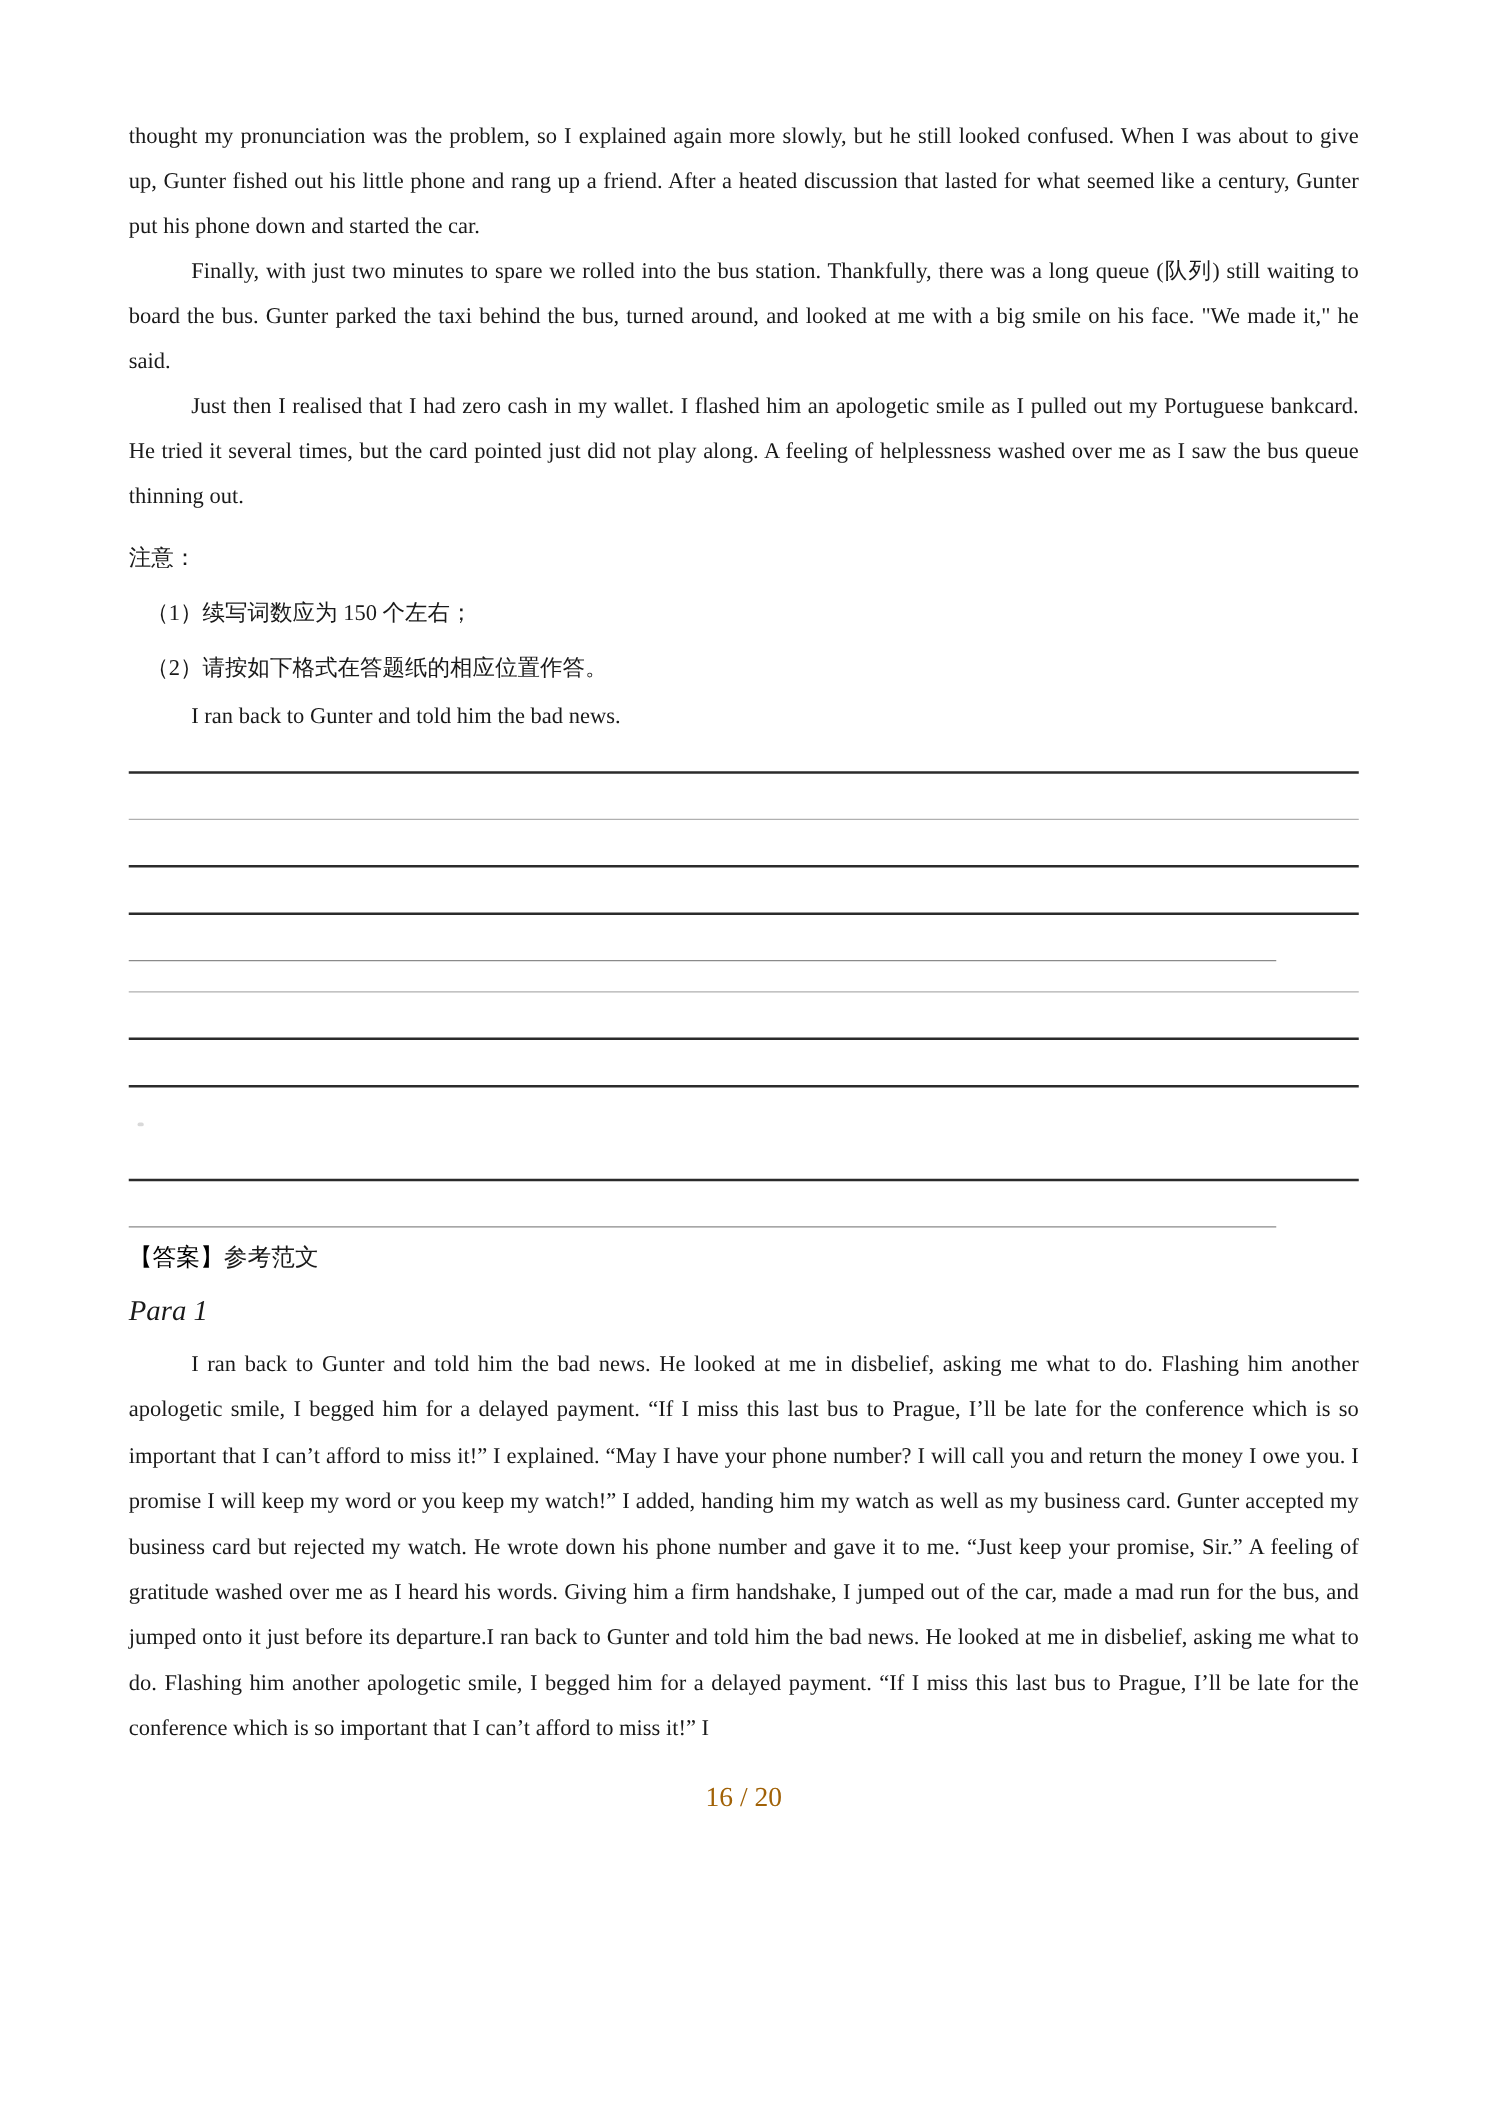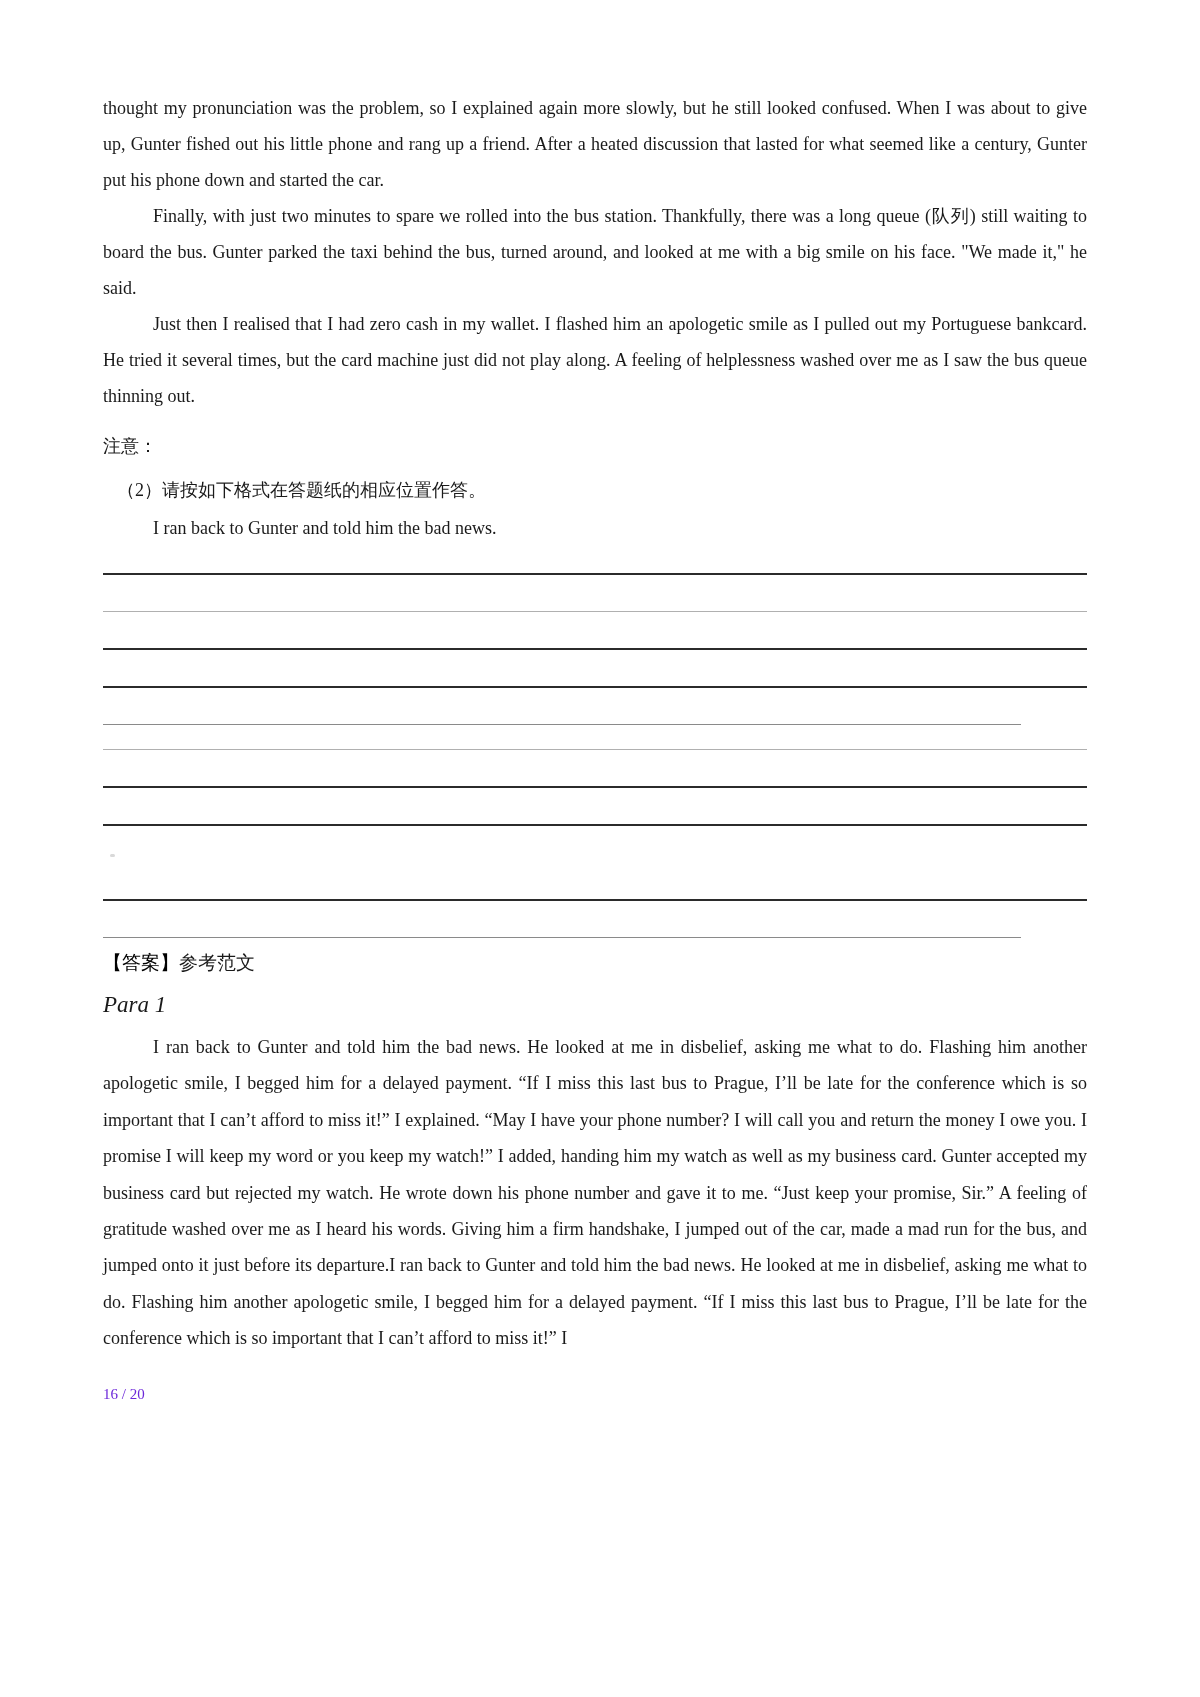--- a/index.html
+++ b/index.html
@@ -82,40 +82,41 @@
   }
   .answer-body {
     font-size: 18px;
     line-height: 36.4px;
     text-align: justify;
     text-justify: inter-word;
     text-indent: 50px;
     margin-top: 6px;
   }
   .footer {
-    text-align: left;
-    font-size: 15px;
+    text-align: center;
+    font-size: 22px;
     line-height: 26px;
     margin-top: 24px;
-    color: #6d28d9;
+    color: #a16207;
   }
 </style>
 </head>
 <body>
 
 <div class="page">
 
   <div class="story">
     <p>thought my pronunciation was the problem, so I explained again more slowly, but he still looked confused. When I was about to give up, Gunter fished out his little phone and rang up a friend. After a heated discussion that lasted for what seemed like a century, Gunter put his phone down and started the car.</p>
     <p class="indent">Finally, with just two minutes to spare we rolled into the bus station. Thankfully, there was a long queue (队列) still waiting to board the bus. Gunter parked the taxi behind the bus, turned around, and looked at me with a big smile on his face. "We made it," he said.</p>
-    <p class="indent">Just then I realised that I had zero cash in my wallet. I flashed him an apologetic smile as I pulled out my Portuguese bankcard. He tried it several times, but the card machine just did not play along. A feeling of helplessness washed over me as I saw the bus queue thinning out.</p>
+    <p class="indent">Just then I realised that I had zero cash in my wallet. I flashed him an apologetic smile as I pulled out my Portuguese bankcard. He tried it several times, but the card pointed just did not play along. A feeling of helplessness washed over me as I saw the bus queue thinning out.</p>
   </div>
 
   <div>
     <div class="notice-label">注意：</div>
+    <div class="notice-item">（1）续写词数应为 150 个左右；</div>
     <div class="notice-item">（2）请按如下格式在答题纸的相应位置作答。</div>
   </div>
 
   <div class="prompt prompt1">I ran back to Gunter and told him the bad news.</div>
 
   <div>
     <div class="wline mt27"></div>
     <div class="wline light mt36"></div>
     <div class="wline mt36"></div>
     <div class="wline mt36"></div>

